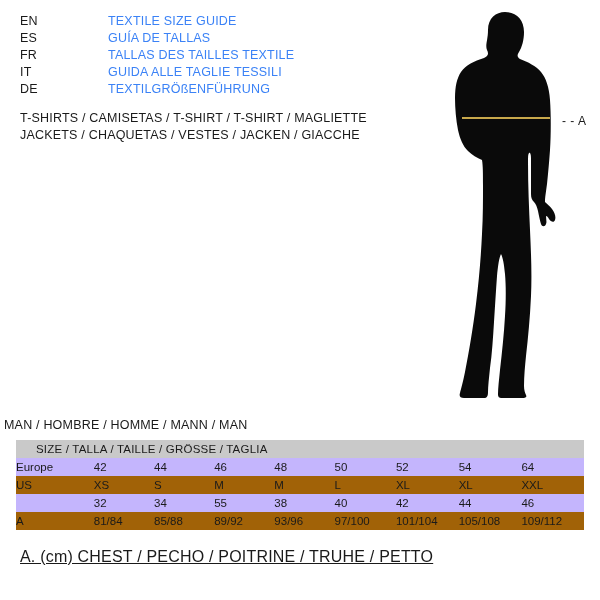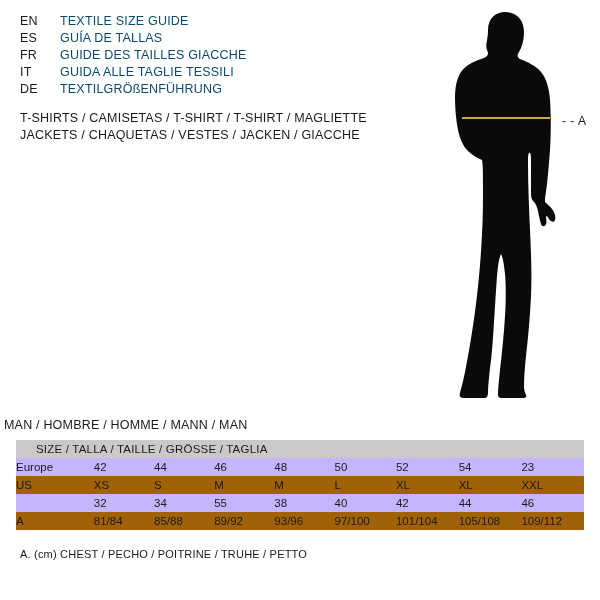--- a/index.html
+++ b/index.html
@@ -36,21 +36,22 @@
     font-size: 12.5px;
     letter-spacing: 0.2px;
   }
   .lang-code {
     width: 40px;
     flex: 0 0 40px;
     color: #1a1a1a;
   }
   .lang-text {
     flex: 1 1 auto;
-    color: #0c4a6e;
+    color: #3b82f6;
+    margin-left: 48px;
   }
 
   
   .categories {
     position: absolute;
     left: 20px;
     top: 110px;
     width: 400px;
   }
   .cat-line {
@@ -115,42 +116,43 @@
   tr.white td {
     background: #a16207;
   }
   td.c0 { width: 88px; padding-left: 6px; }
   td.c  { width: 68px; text-align: left; }
 
   .footnote {
     position: absolute;
     left: 20px;
     top: 548px;
-    font-size: 11px;
-    letter-spacing: 0.2px;
-    color: #1a1a1a;
+    font-size: 16px;
+    letter-spacing: 0.2px;
+    color: #1a1a1a;
+    text-decoration: underline;
   }
 </style>
 </head>
 <body>
 
 <div class="page">
 
   <div class="lang-block">
     <div class="lang-row">
       <span class="lang-code">EN</span>
       <span class="lang-text">TEXTILE SIZE GUIDE</span>
     </div>
     <div class="lang-row">
       <span class="lang-code">ES</span>
       <span class="lang-text">GUÍA DE TALLAS</span>
     </div>
     <div class="lang-row">
       <span class="lang-code">FR</span>
-      <span class="lang-text">GUIDE DES TAILLES GIACCHE</span>
+      <span class="lang-text">TALLAS DES TAILLES TEXTILE</span>
     </div>
     <div class="lang-row">
       <span class="lang-code">IT</span>
       <span class="lang-text">GUIDA ALLE TAGLIE TESSILI</span>
     </div>
     <div class="lang-row">
       <span class="lang-code">DE</span>
       <span class="lang-text">TEXTILGRÖßENFÜHRUNG</span>
     </div>
   </div>
@@ -230,21 +232,21 @@
       </tr>
       <tr class="band">
         <td class="c0">Europe</td>
         <td class="c">42</td>
         <td class="c">44</td>
         <td class="c">46</td>
         <td class="c">48</td>
         <td class="c">50</td>
         <td class="c">52</td>
         <td class="c">54</td>
-        <td class="c">23</td>
+        <td class="c">64</td>
       </tr>
       <tr class="white">
         <td class="c0">US</td>
         <td class="c">XS</td>
         <td class="c">S</td>
         <td class="c">M</td>
         <td class="c">M</td>
         <td class="c">L</td>
         <td class="c">XL</td>
         <td class="c">XL</td>

